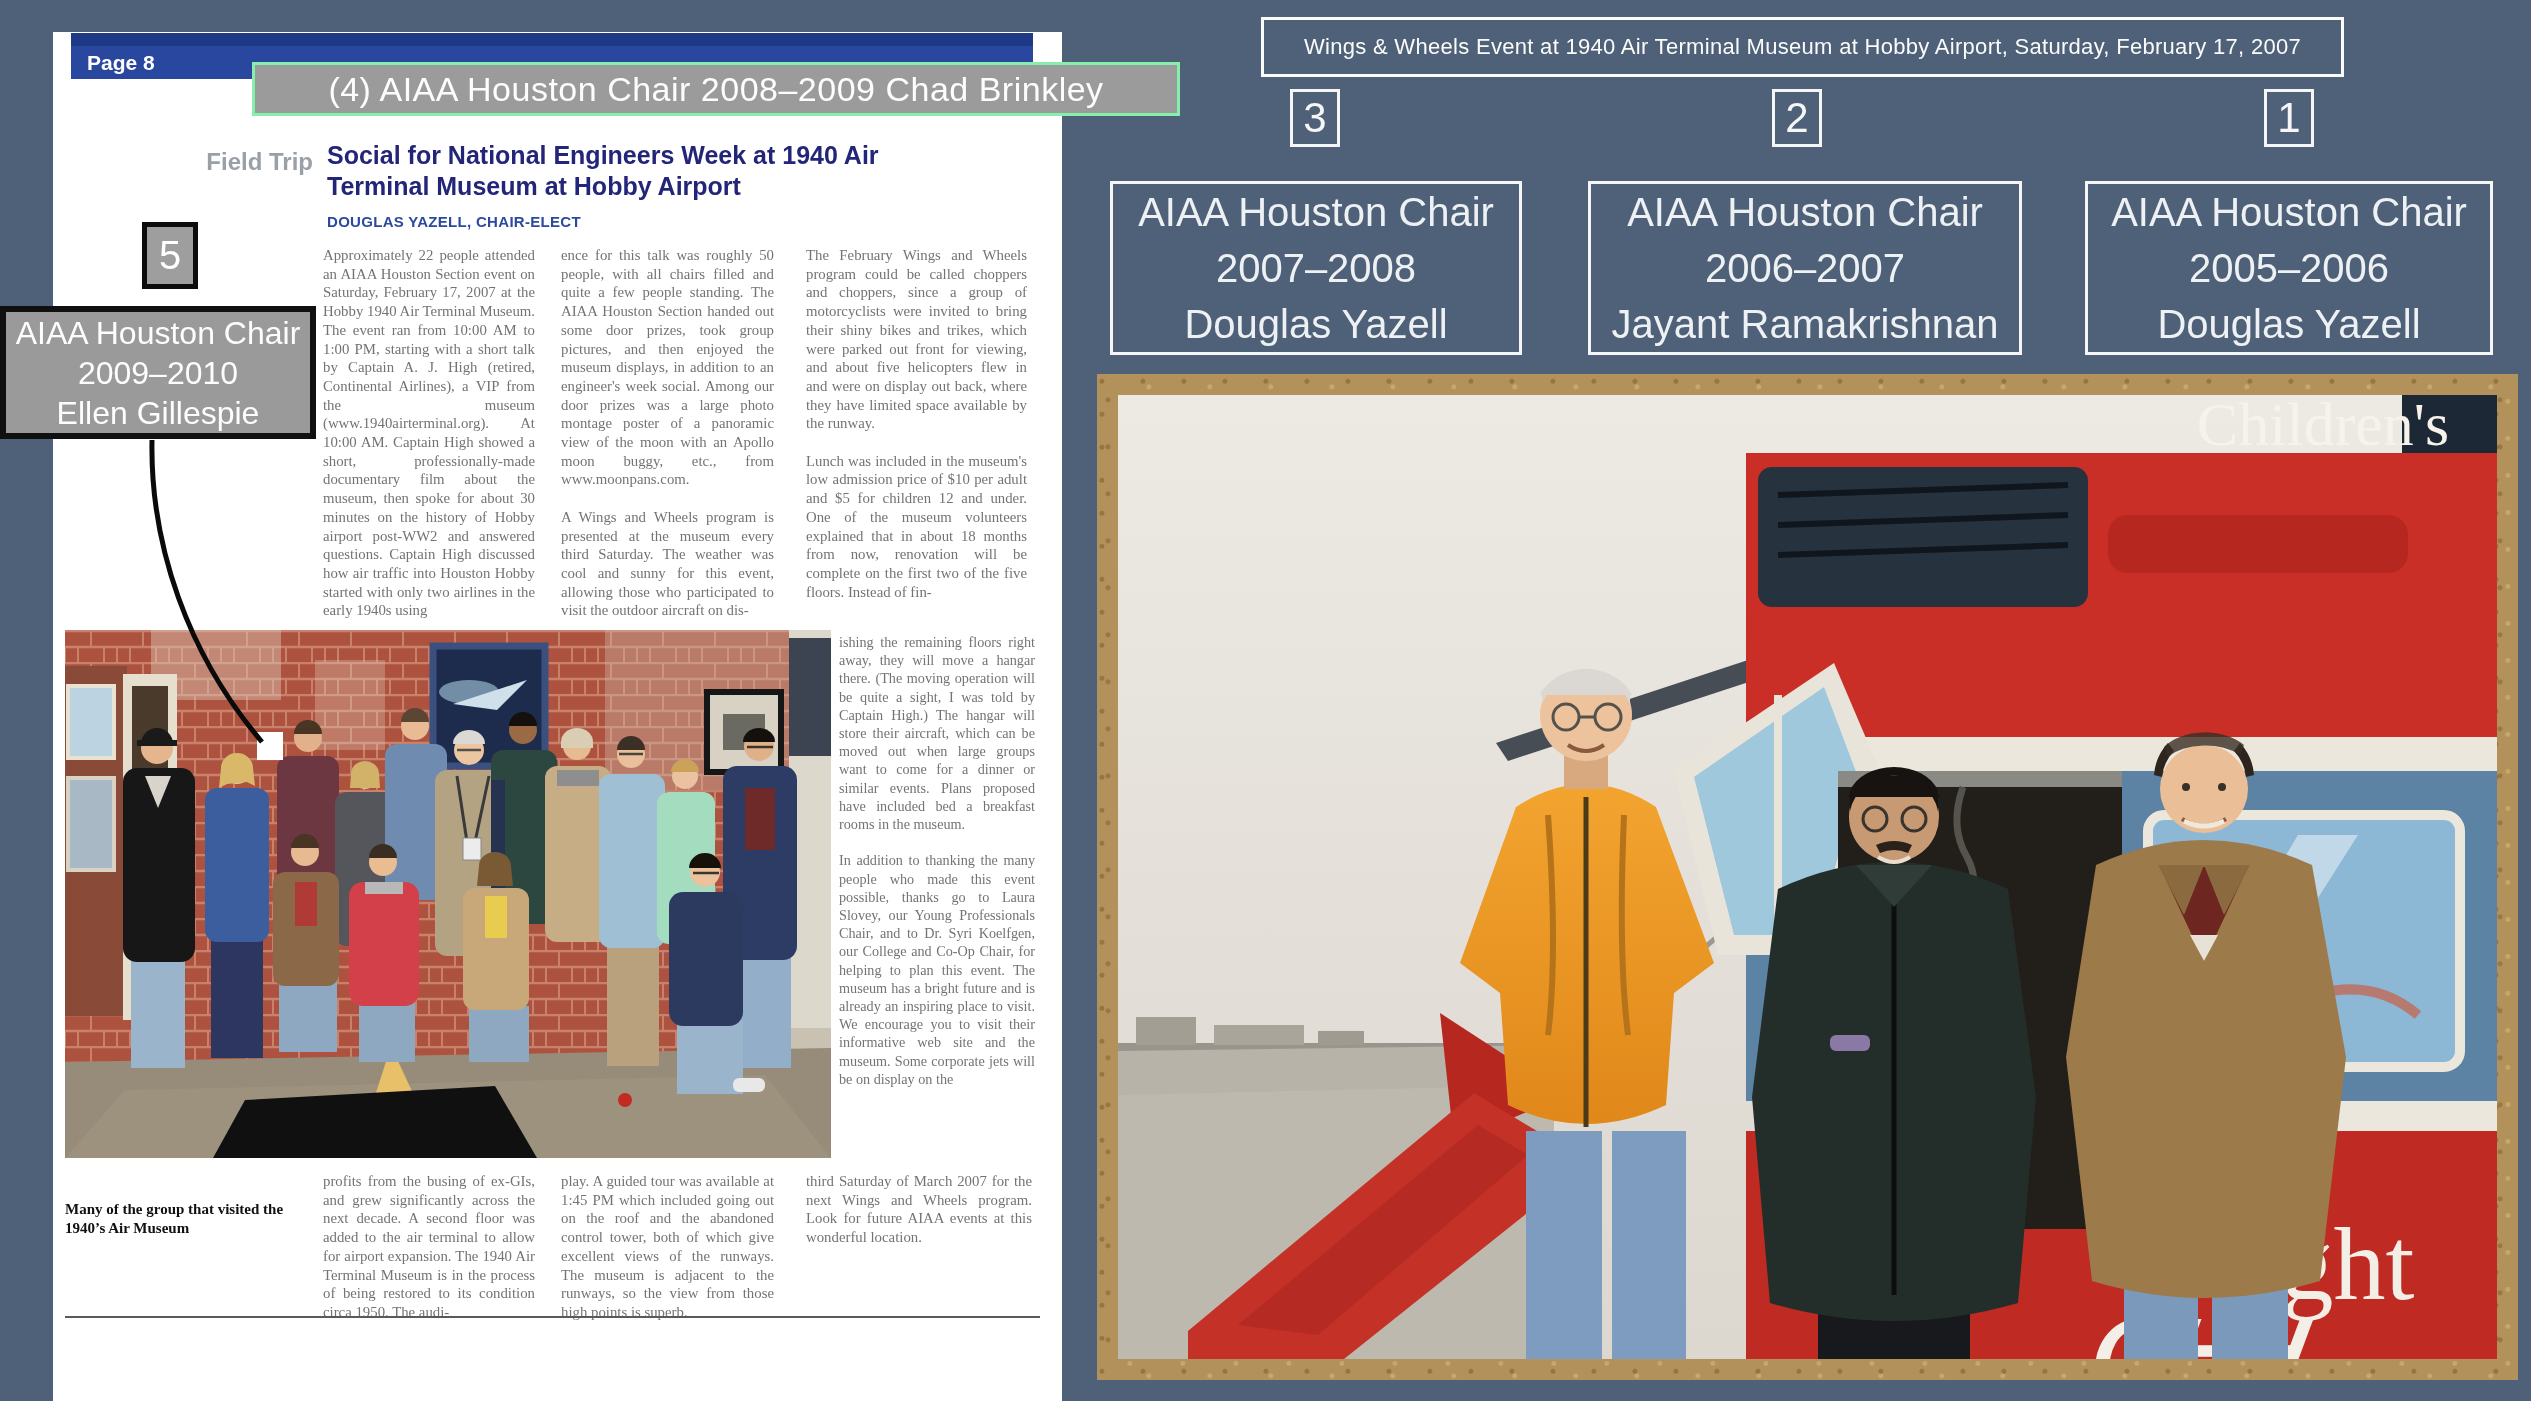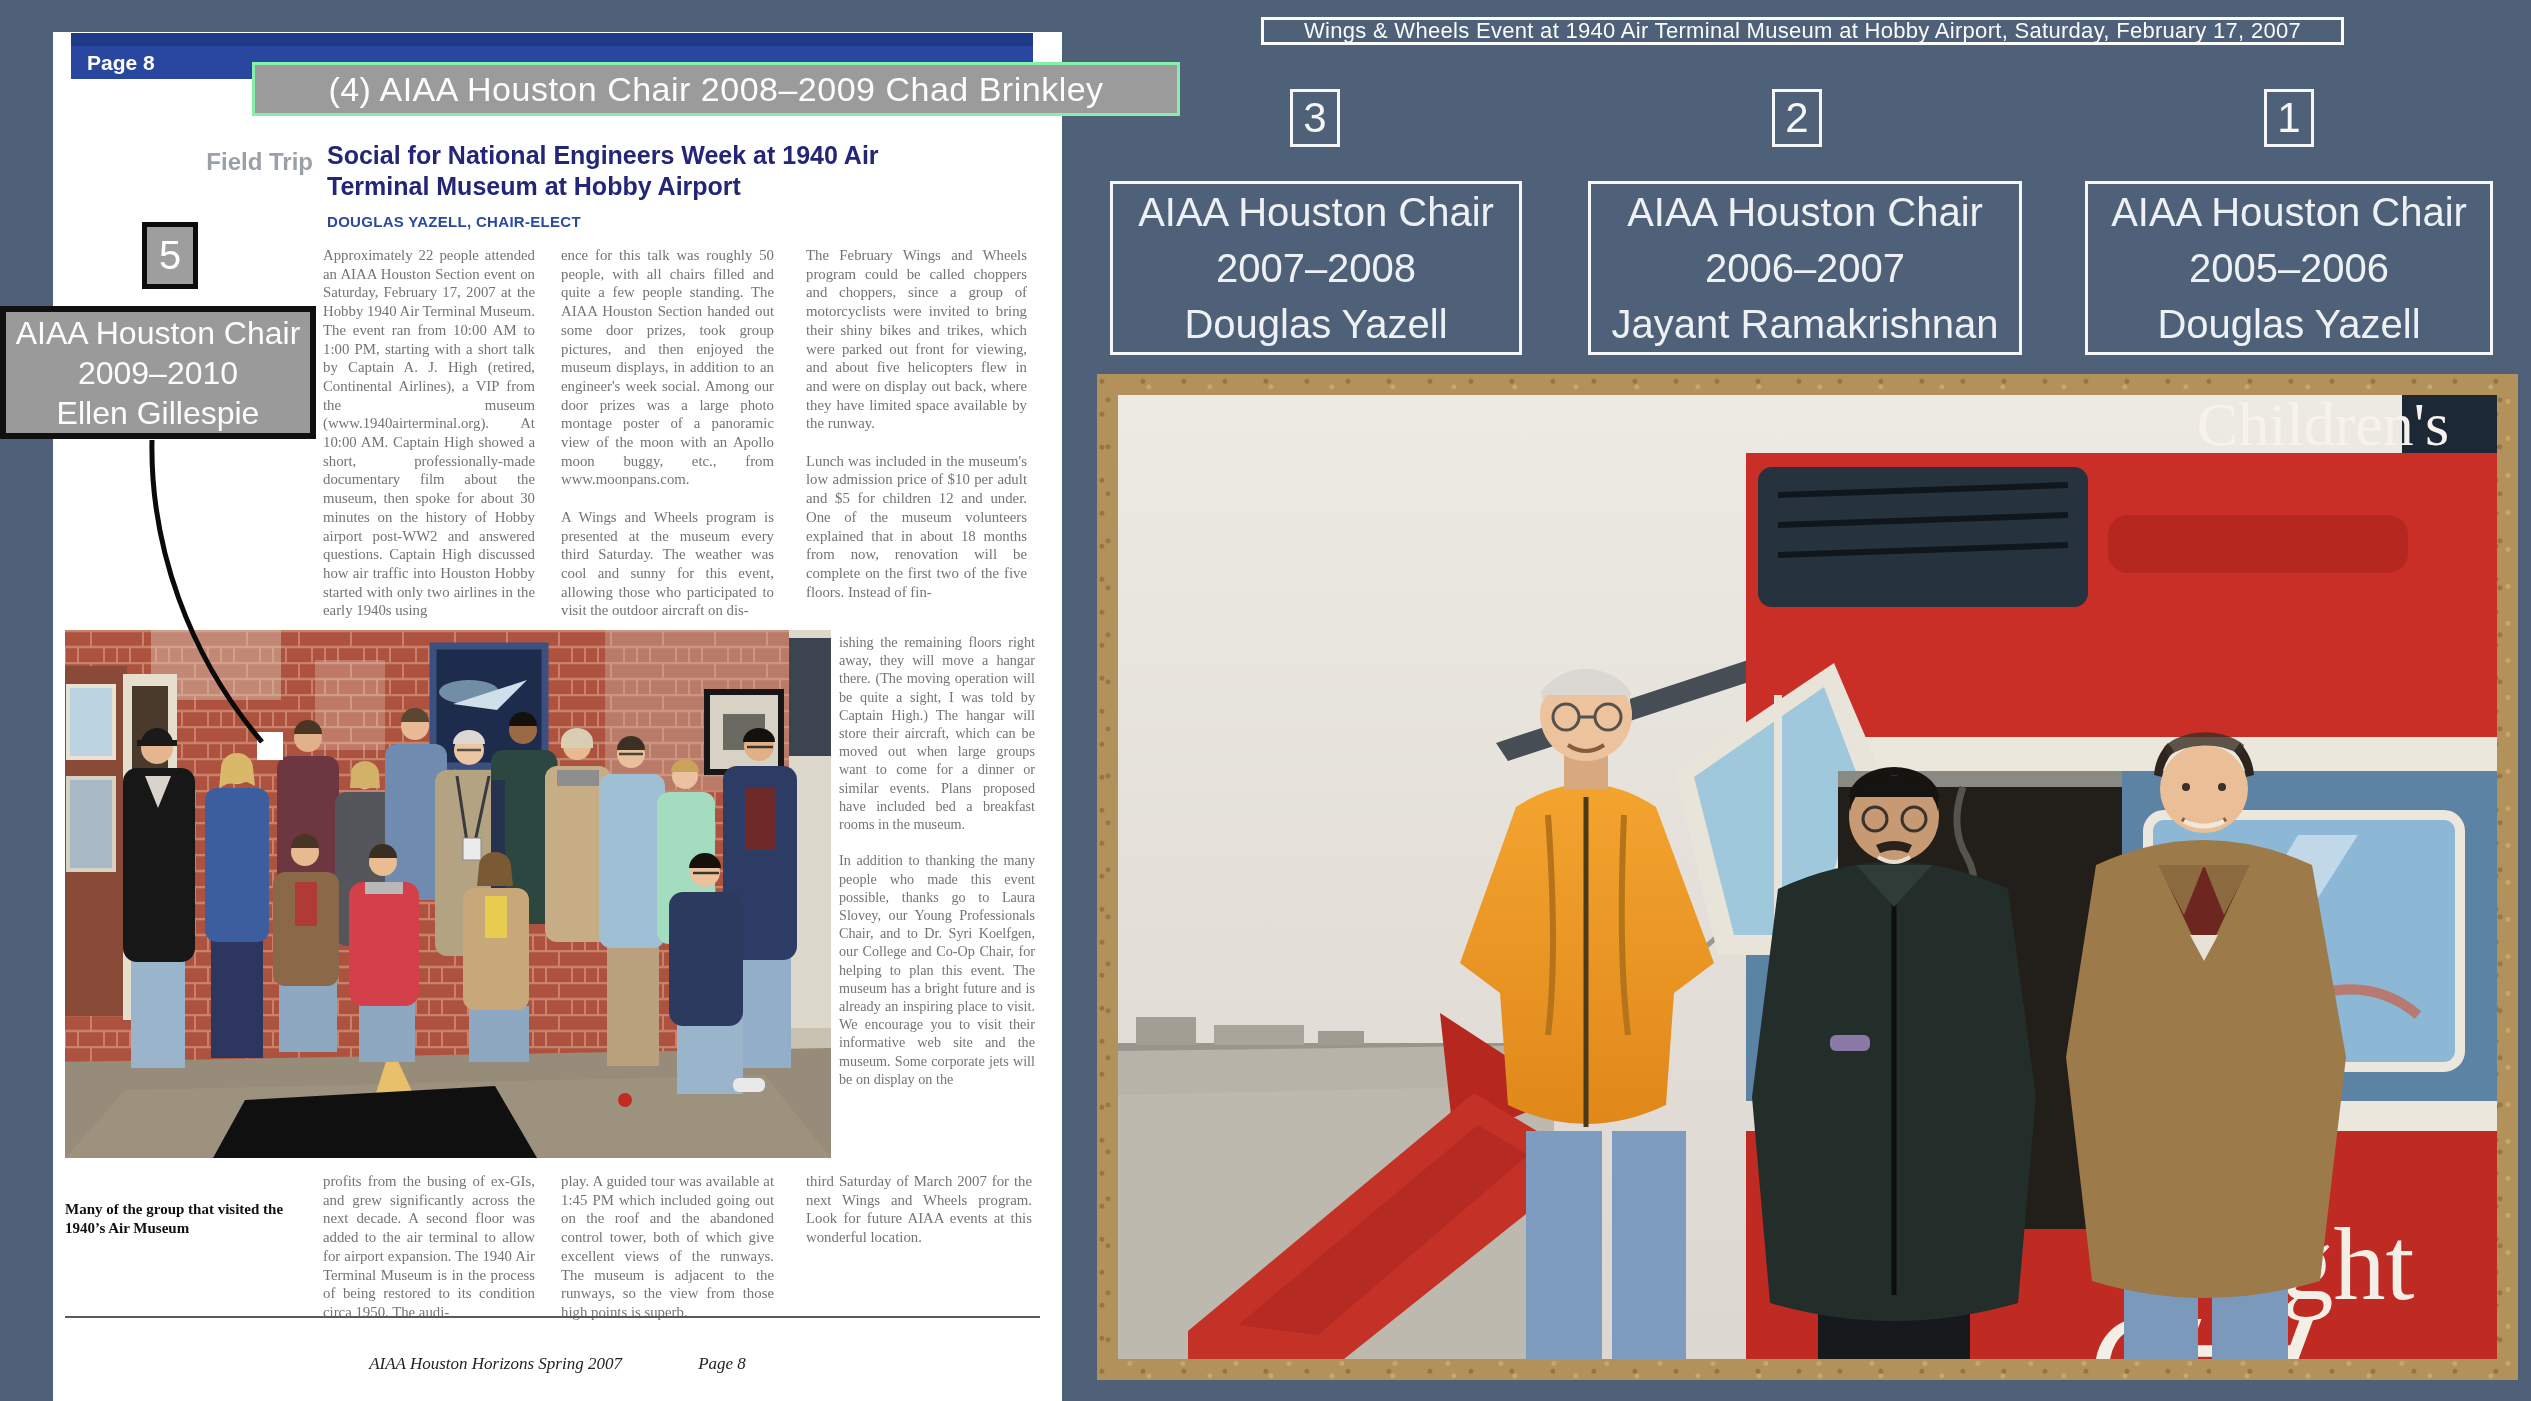--- a/index.html
+++ b/index.html
@@ -35,21 +35,21 @@
   .banner4{position:absolute;left:252px;top:62px;width:928px;height:54px;background:#9b9b9b;
            border:3px solid #86efac;box-sizing:border-box;color:#fdfdfd;font-size:34px;
            display:flex;align-items:center;justify-content:center;letter-spacing:.5px;}
   .box5{position:absolute;left:142px;top:222px;width:46px;height:57px;background:#9e9e9e;
         border:5px solid #0c0c0c;box-sizing:content-box;color:#fff;font-size:40px;
         display:flex;align-items:center;justify-content:center;}
   .label5{position:absolute;left:0px;top:306px;width:316px;height:133px;background:#9a9a9a;
           border:6px solid #101010;box-sizing:border-box;color:#fdfdfd;font-size:32px;line-height:40px;
           text-align:center;display:flex;flex-direction:column;justify-content:center;}
   
-  .eventtitle{position:absolute;left:1261px;top:17px;width:1083px;height:28px;border:3px solid #fbfbfb;
+  .eventtitle{position:absolute;left:1261px;top:17px;width:1083px;height:60px;border:3px solid #fbfbfb;
               box-sizing:border-box;color:#fbfbfb;font-size:22px;display:flex;align-items:center;
               justify-content:center;letter-spacing:.3px;}
   .numwhite{position:absolute;top:89px;width:50px;height:58px;border:3px solid #f6f6f6;box-sizing:border-box;
             color:#f6f6f6;font-size:42px;display:flex;align-items:center;justify-content:center;}
   .n3{left:1290px;} .n2{left:1772px;} .n1{left:2264px;}
   .chairlabel{position:absolute;top:181px;height:174px;border:3px solid #f6f6f6;box-sizing:border-box;
               color:#eef1f4;font-size:40px;line-height:56px;text-align:center;
               display:flex;flex-direction:column;justify-content:center;}
   .l3{left:1110px;width:412px;} .l2{left:1588px;width:434px;} .l1{left:2085px;width:408px;}
   
@@ -243,24 +243,20 @@
 
       <rect x="192" y="102" width="26" height="28" fill="#ffffff"></rect>
     </svg>
 
     <div class="caption">Many of the group that visited the
 1940’s Air Museum</div>
     <div class="col bcol1">profits from the busing of ex-GIs, and grew significantly across the next decade. A second floor was added to the air terminal to allow for airport expansion. The 1940 Air Terminal Museum is in the process of being restored to its condition circa 1950. The audi-</div>
     <div class="col bcol2">play. A guided tour was available at 1:45 PM which included going out on the roof and the abandoned control tower, both of which give excellent views of the runways. The museum is adjacent to the runways, so the view from those high points is superb.</div>
     <div class="col bcol3">third Saturday of March 2007 for the next Wings and Wheels program. Look for future AIAA events at this wonderful location.</div>
     <div class="rule"></div>
-    <div class="footer">
-      <span>AIAA Houston Horizons Spring 2007</span>
-      <span class="fp">Page 8</span>
-    </div>
   </div>
 
   <div class="banner4">(4) AIAA Houston Chair 2008–2009 Chad Brinkley</div>
 
   <div class="box5">
     <span>5</span>
   </div>
   <div class="label5">
     <span>AIAA Houston Chair</span>
     <span>2009–2010</span>

